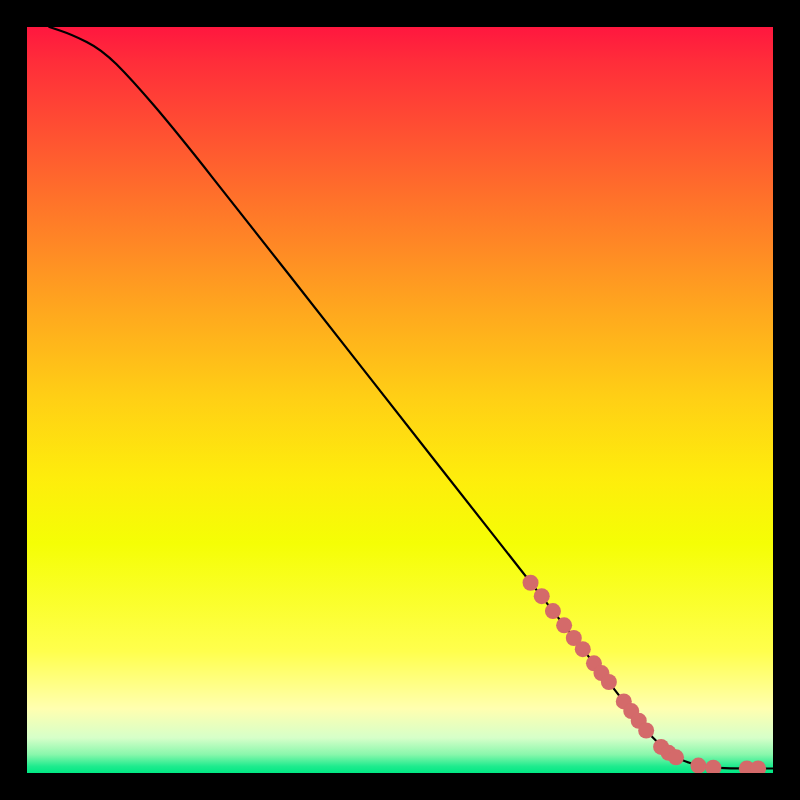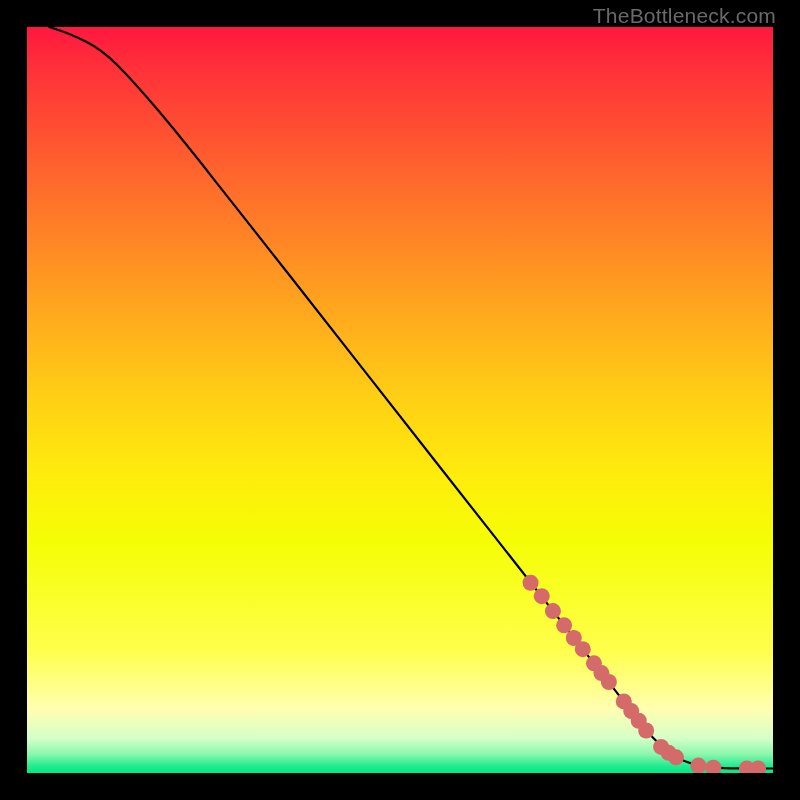--- a/index.html
+++ b/index.html
@@ -93,14 +93,13 @@
           <circle cx="634.10" cy="719.89" r="8" fill="#d46a6a"></circle>
           <circle cx="641.56" cy="725.86" r="8" fill="#d46a6a"></circle>
           <circle cx="649.02" cy="730.33" r="8" fill="#d46a6a"></circle>
           <circle cx="671.40" cy="738.54" r="8" fill="#d46a6a"></circle>
           <circle cx="686.32" cy="740.78" r="8" fill="#d46a6a"></circle>
           <circle cx="719.89" cy="741.52" r="8" fill="#d46a6a"></circle>
           <circle cx="731.08" cy="741.52" r="8" fill="#d46a6a"></circle>
         </g>
     </svg>
   </div>
-  <div class="watermark">TheBottleneck.com</div>
 </div>
 
 </body></html>

